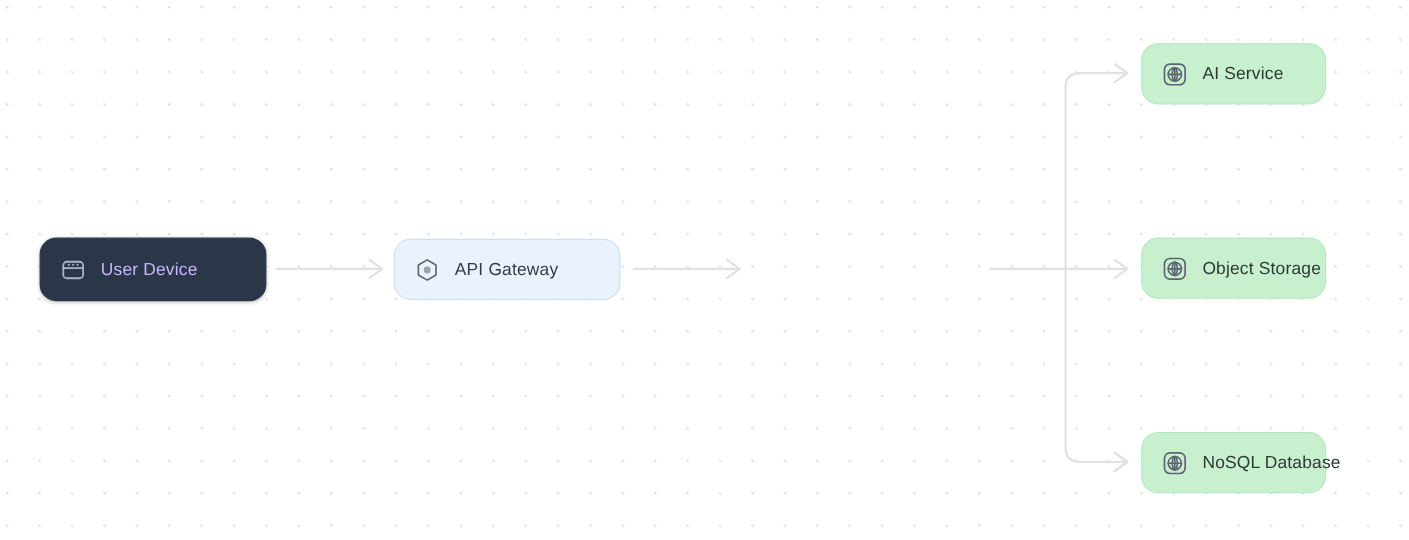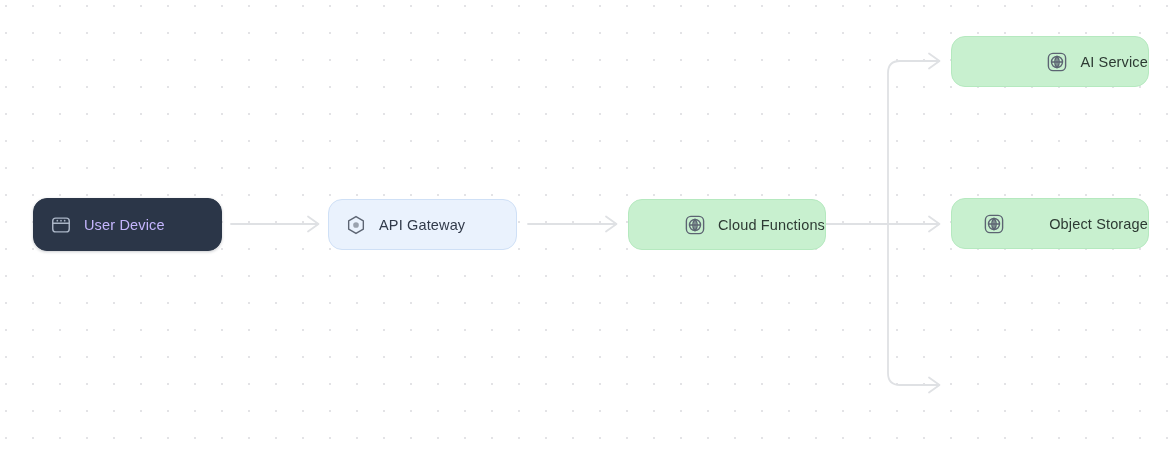--- a/index.html
+++ b/index.html
@@ -67,30 +67,29 @@
     left: 328px;
     top: 199px;
     width: 189px;
     height: 51px;
     background: #eaf2fd;
     border: 1px solid #cfe0f6;
   }
   .node.blue .node-label { color: #313a4a; }
   
   .node.green {
-    width: 198px;
+    width: 154px;
     height: 51px;
     background: #c8f0cf;
     border: 1px solid #b5e9bf;
-    justify-content: flex-end;
   }
   .node.green .node-label { color: #2d3a33; }
   .node.green.n-functions { left: 628px; top: 199px; }
   .node.green.n-ai        { left: 951px; top: 36px;  }
-  .node.green.n-object    { left: 951px; top: 198px; gap: 32px; }
+  .node.green.n-object    { left: 951px; top: 198px; }
   .node.green.n-nosql     { left: 951px; top: 360px; }
 </style>
 </head>
 <body>
 
 <div id="canvas">
 
   <svg id="edge-layer" viewBox="0 0 1174 450" width="1174" height="450" fill="none" xmlns="http://www.w3.org/2000/svg">
 
     <g stroke="#dfe1e4" stroke-width="1.8" fill="none" stroke-linecap="round" stroke-linejoin="round">
@@ -143,33 +142,20 @@
   <div class="node blue">
     <span class="node-icon">
       <svg viewBox="0 0 24 24" width="22" height="22" fill="none" stroke="#5c6472" stroke-width="1.5" stroke-linejoin="round">
         <path d="M12 2.8 L20 7.4 V16.6 L12 21.2 L4 16.6 V7.4 Z"></path>
         <circle cx="12" cy="12" r="3.1" fill="#9aa2ae" stroke="none"></circle>
       </svg>
     </span>
     <span class="node-label">API Gateway</span>
   </div>
 
-  <div class="node green n-functions">
-    <span class="node-icon">
-      <svg viewBox="0 0 24 24" width="22" height="22" fill="none" stroke="#5c6472" stroke-width="1.5" stroke-linecap="round" stroke-linejoin="round">
-        <rect x="2.6" y="2.6" width="18.8" height="18.8" rx="5"></rect>
-        <circle cx="12" cy="12" r="6"></circle>
-        <path d="M6 12 H18"></path>
-        <path d="M12 6 V18"></path>
-        <path d="M12 6 C8.9 8.2 8.9 15.8 12 18"></path>
-        <path d="M12 6 C15.1 8.2 15.1 15.8 12 18"></path>
-      </svg>
-    </span>
-    <span class="node-label">Cloud Functions</span>
-  </div>
 
   <div class="node green n-ai">
     <span class="node-icon">
       <svg viewBox="0 0 24 24" width="22" height="22" fill="none" stroke="#5c6472" stroke-width="1.5" stroke-linecap="round" stroke-linejoin="round">
         <rect x="2.6" y="2.6" width="18.8" height="18.8" rx="5"></rect>
         <circle cx="12" cy="12" r="6"></circle>
         <path d="M6 12 H18"></path>
         <path d="M12 6 V18"></path>
         <path d="M12 6 C8.9 8.2 8.9 15.8 12 18"></path>
         <path d="M12 6 C15.1 8.2 15.1 15.8 12 18"></path>
@@ -185,14 +171,27 @@
         <circle cx="12" cy="12" r="6"></circle>
         <path d="M6 12 H18"></path>
         <path d="M12 6 V18"></path>
         <path d="M12 6 C8.9 8.2 8.9 15.8 12 18"></path>
         <path d="M12 6 C15.1 8.2 15.1 15.8 12 18"></path>
       </svg>
     </span>
     <span class="node-label">Object Storage</span>
   </div>
 
+  <div class="node green n-nosql">
+    <span class="node-icon">
+      <svg viewBox="0 0 24 24" width="22" height="22" fill="none" stroke="#5c6472" stroke-width="1.5" stroke-linecap="round" stroke-linejoin="round">
+        <rect x="2.6" y="2.6" width="18.8" height="18.8" rx="5"></rect>
+        <circle cx="12" cy="12" r="6"></circle>
+        <path d="M6 12 H18"></path>
+        <path d="M12 6 V18"></path>
+        <path d="M12 6 C8.9 8.2 8.9 15.8 12 18"></path>
+        <path d="M12 6 C15.1 8.2 15.1 15.8 12 18"></path>
+      </svg>
+    </span>
+    <span class="node-label">NoSQL Database</span>
+  </div>
 
 </div>
 
 </body></html>

